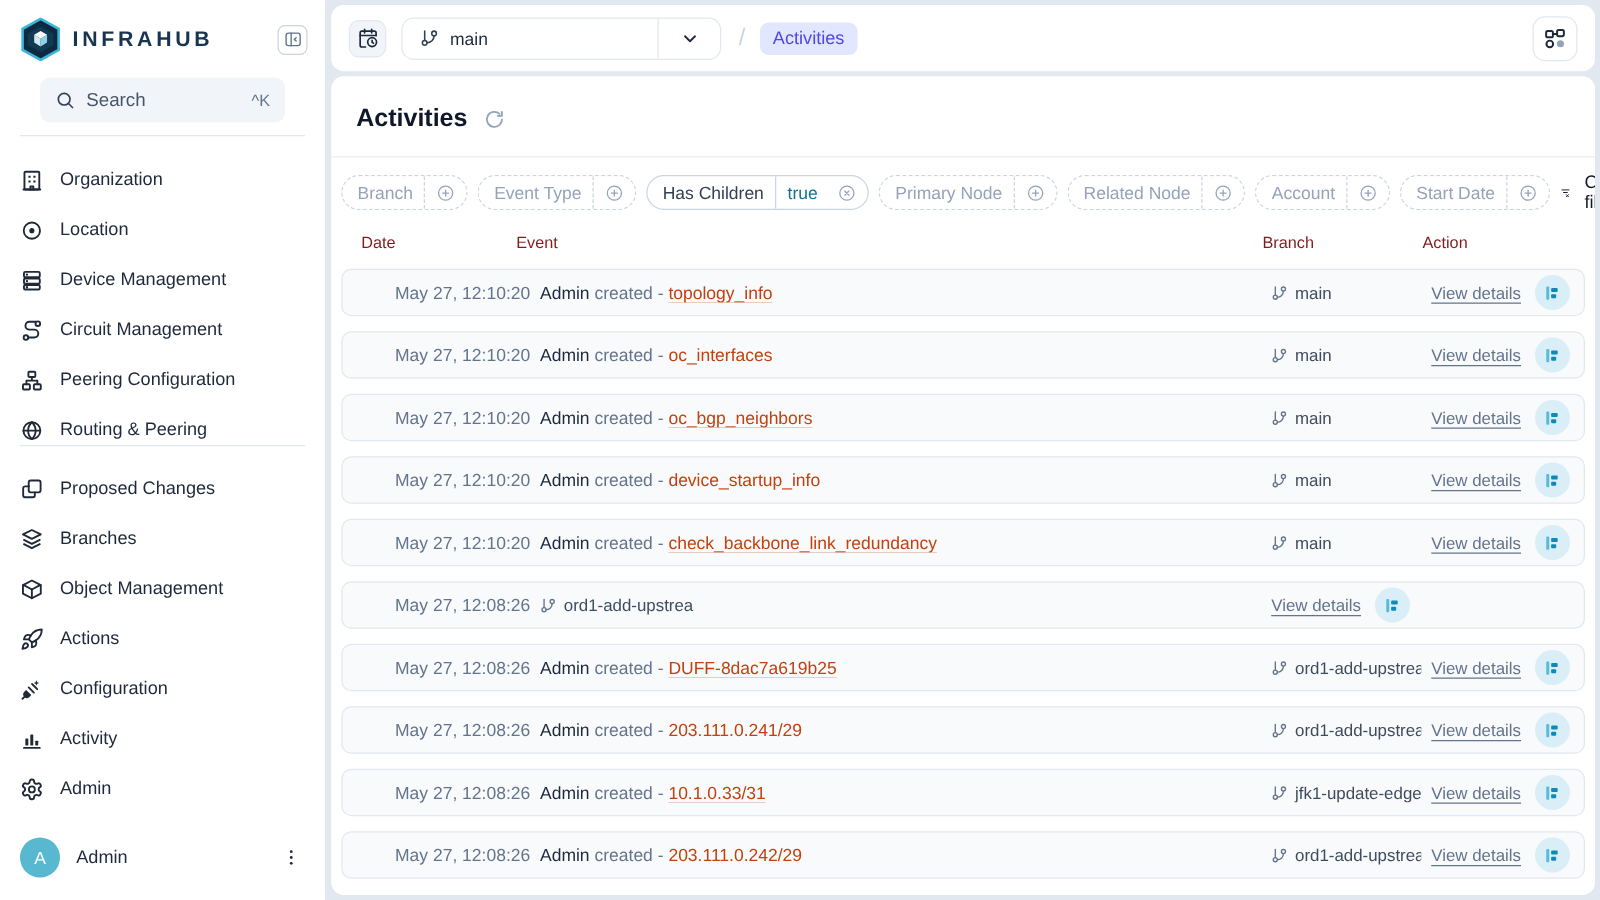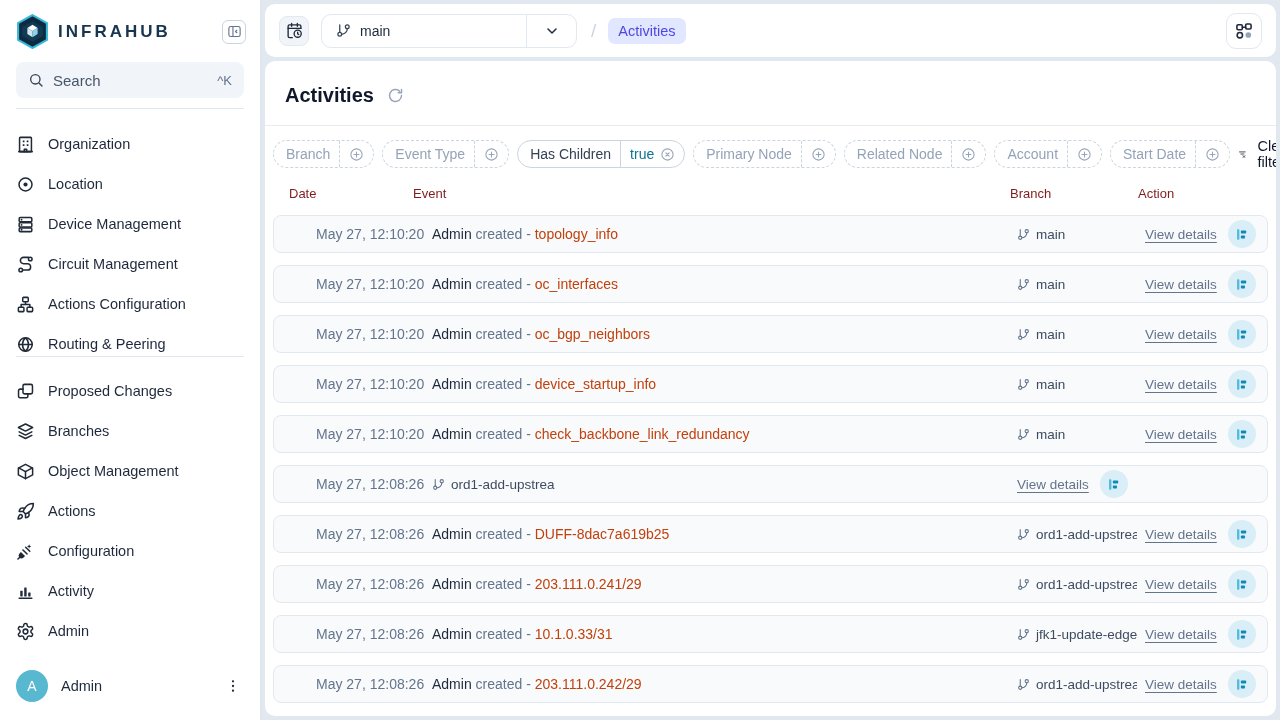--- a/index.html
+++ b/index.html
@@ -13,21 +13,21 @@
   .sidebar { width:261px; flex-shrink:0; background:#fff; border-right:1px solid #dfe5ec;
              display:flex; flex-direction:column; }
   .logo-row { display:flex; align-items:center; padding:14px 14px 0 16px; }
   .logo-mark { width:33px; height:35px; margin-right:9px; }
   .logo-text { font-size:17px; font-weight:800; letter-spacing:3px; color:#173450; flex:1; }
   .collapse-btn { width:24px; height:24px; border:1px solid #cbd5e1; border-radius:6px;
                   background:#fff; display:flex; align-items:center; justify-content:center;
                   color:#64748b; cursor:pointer; }
   .collapse-btn svg { width:15px; height:15px; }
 
-  .search-box { margin:13px 16px 0; height:36px; background:#f1f5f9; border-radius:8px;
+  .search-box { margin:13px 32px 0; height:36px; background:#f1f5f9; border-radius:8px;
                 display:flex; align-items:center; padding:0 12px; gap:9px; cursor:pointer; }
   .search-box svg { width:16px; height:16px; color:#334155; }
   .search-placeholder { flex:1; font-size:15px; color:#475569; }
   .search-shortcut { font-size:13px; color:#64748b; }
 
   .side-divider { border:none; border-top:1px solid #e2e8f0; margin:10px 16px 0; }
 
   .nav-group-1 { margin-top:15px; height:232px; overflow:hidden; }
   .nav-group-2 { padding-top:14px; }
   .nav-item { height:40px; display:flex; align-items:center; gap:13px; padding:0 16px;
@@ -79,21 +79,21 @@
   .refresh-btn svg { width:17px; height:17px; }
 
   .filter-row { padding:12px 12px 12px 8px; display:flex; align-items:center; gap:8px; }
   .chip { display:inline-flex; align-items:stretch; height:28px; border-radius:999px;
           background:#fff; font-size:14px; cursor:pointer; overflow:hidden; }
   .chip-add { border:1px dashed #cbd5e1; color:#94a3b8; }
   .chip-add .chip-label { border-right:1px dashed #cbd5e1; }
   .chip-active { border:1px solid #cbd5e1; }
   .chip-active .chip-label { color:#334155; border-right:1px solid #cbd5e1; }
   .chip-label { display:flex; align-items:center; padding:0 9px 0 12px; white-space:nowrap; }
-  .chip-seg { display:flex; align-items:center; gap:6px; padding:0 9px; }
+  .chip-seg { display:flex; align-items:center; gap:16px; padding:0 9px; }
   .chip-seg svg { width:15px; height:15px; }
   .chip-add .chip-seg { color:#94a3b8; }
   .chip-value { color:#0e7490; font-weight:500; }
   .chip-x { color:#94a3b8; }
   .clear-filters { margin-left:auto; display:flex; align-items:center; gap:7px; font-size:14.5px;
                    color:#0f172a; background:none; border:none; cursor:pointer; }
   .clear-filters svg { width:16px; height:16px; }
 
   .grid-cols { display:grid; grid-template-columns:124px 1fr 128px 130px; align-items:center; }
   .thead { padding:4px 16px 12px; color:#7f1d1d; font-size:13px; }
@@ -194,21 +194,21 @@
         </div>
         <div class="nav-item">
           <span class="nav-icon">
             <svg viewBox="0 0 24 24" fill="none" stroke="currentColor" stroke-width="1.9" stroke-linecap="round" stroke-linejoin="round">
               <rect x="8.5" y="3" width="7" height="5.4" rx="1"></rect>
               <rect x="3" y="15.6" width="7" height="5.4" rx="1"></rect>
               <rect x="14" y="15.6" width="7" height="5.4" rx="1"></rect>
               <path d="M12 8.4v3.6M6.5 15.6V12h11v3.6"></path>
             </svg>
           </span>
-                   <span class="nav-label">Actions Configuration</span>
+                   <span class="nav-label">Peering Configuration</span>
         </div>
         <div class="nav-item">
           <span class="nav-icon">
             <svg viewBox="0 0 24 24" fill="none" stroke="currentColor" stroke-width="1.9" stroke-linecap="round" stroke-linejoin="round">
               <circle cx="12" cy="12" r="8.5"></circle>
               <path d="M3.5 12h17"></path>
               <path d="M12 3.5c2.4 2.3 3.8 5.3 3.8 8.5s-1.4 6.2-3.8 8.5c-2.4-2.3-3.8-5.3-3.8-8.5s1.4-6.2 3.8-8.5z"></path>
             </svg>
           </span>
                    <span class="nav-label">Routing &amp; Peering</span>

